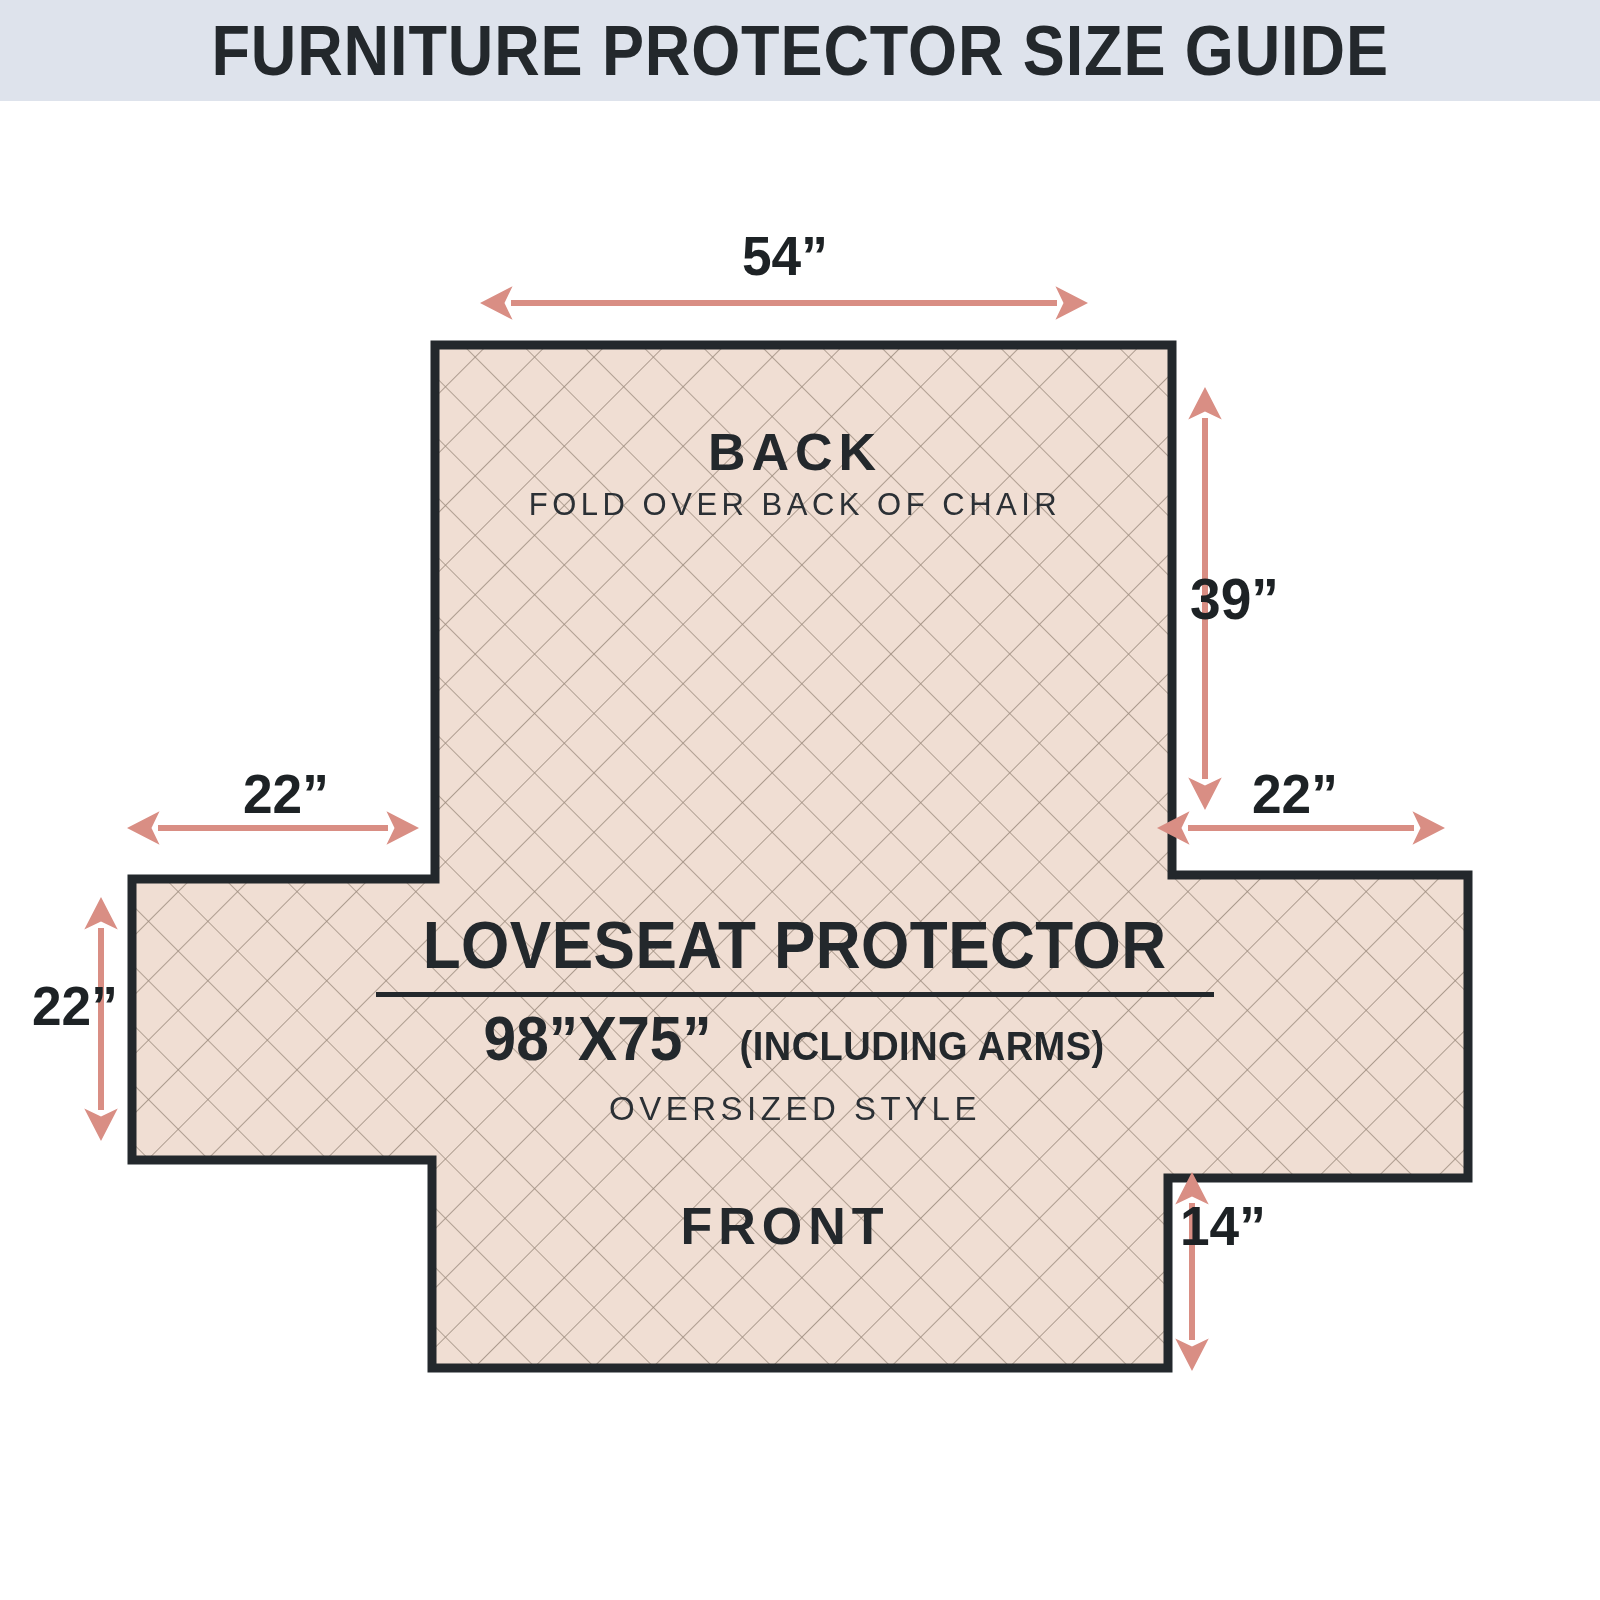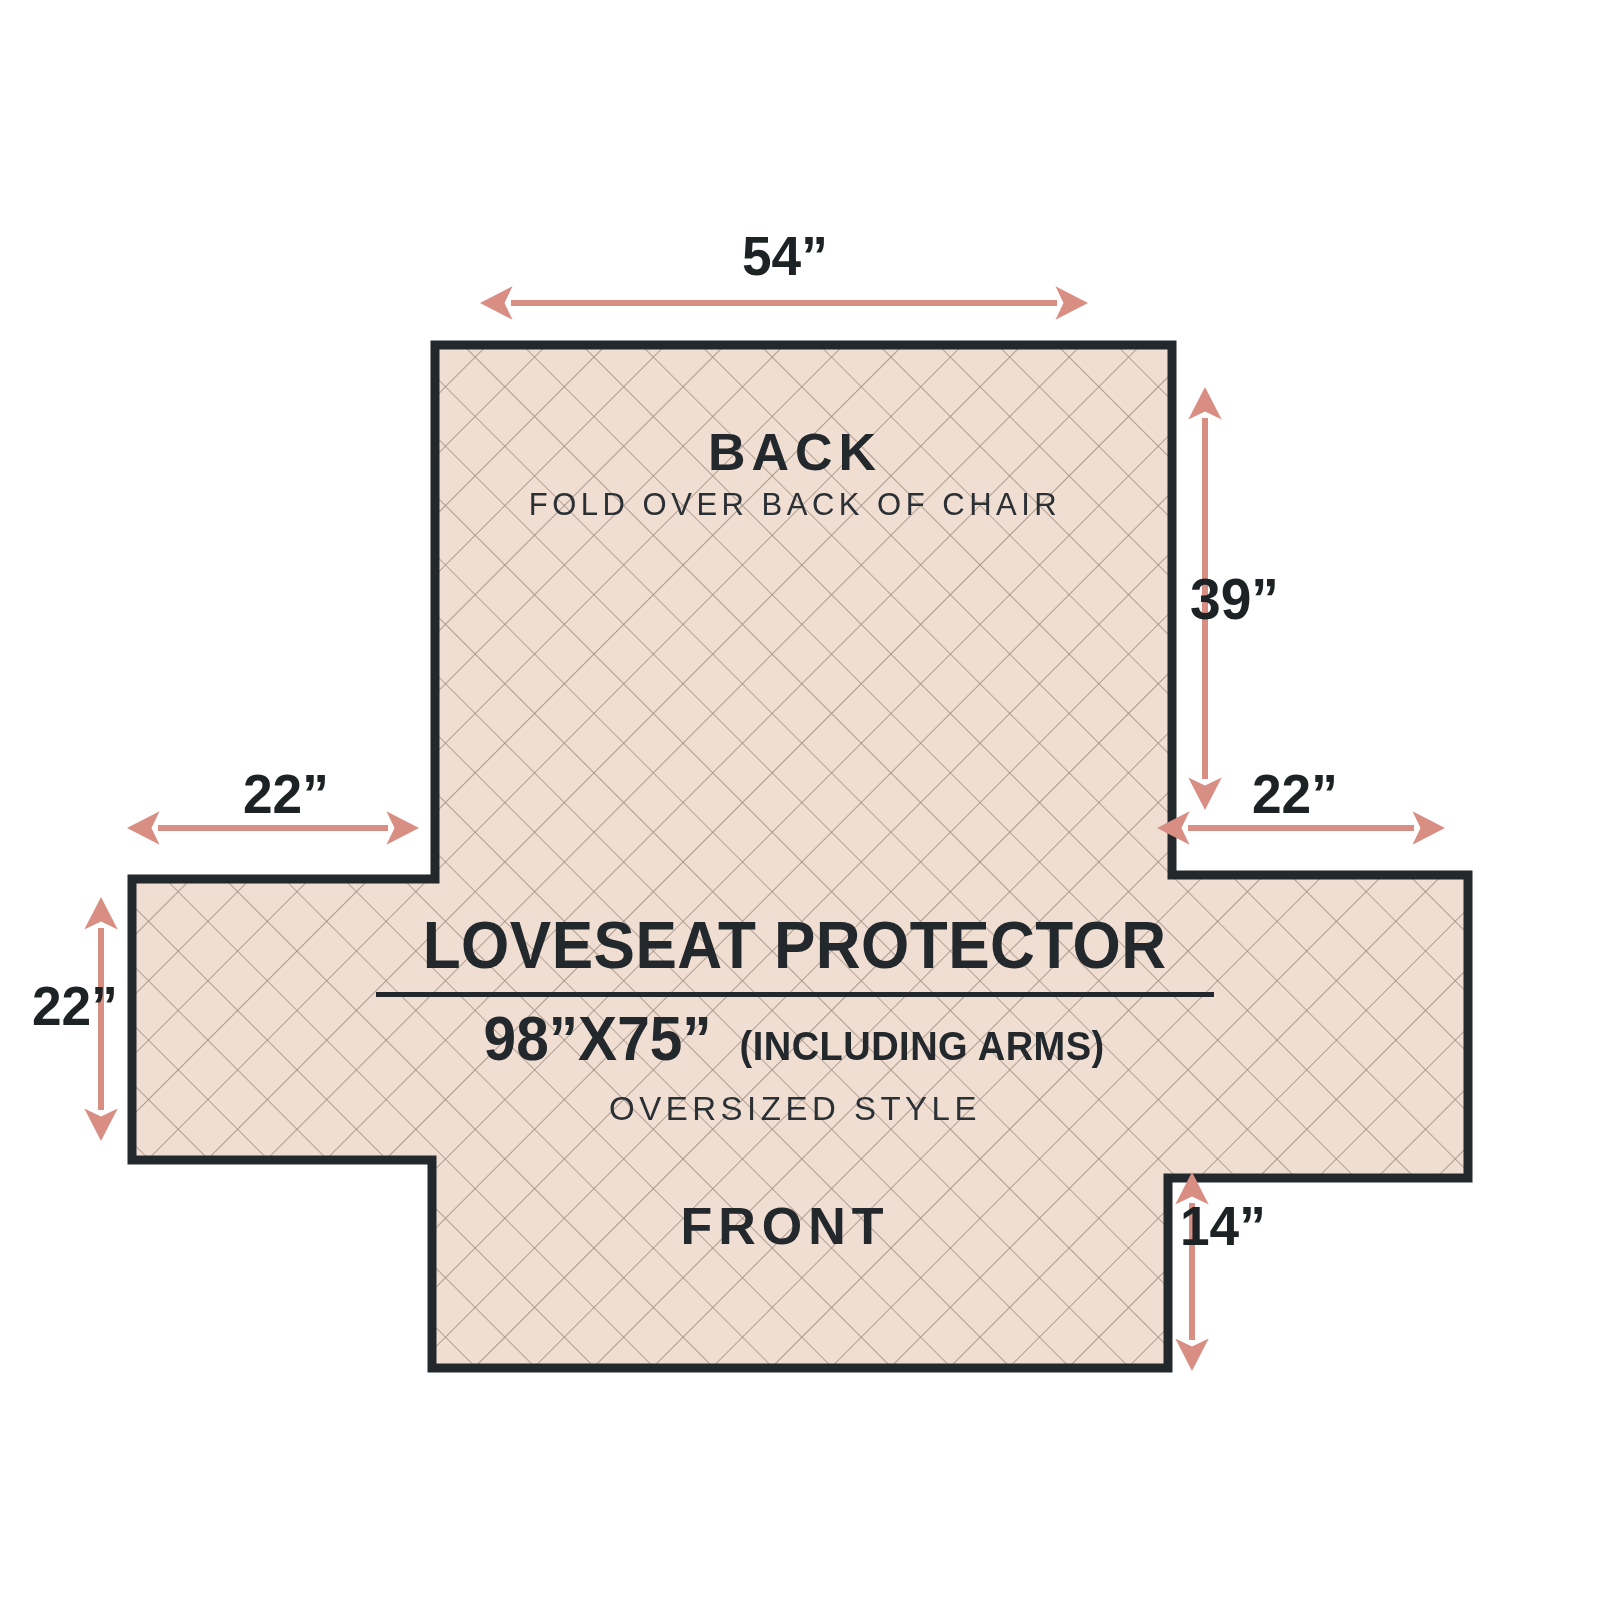--- a/index.html
+++ b/index.html
@@ -169,20 +169,23 @@
   .dim-22L { left: 243px;  top: 766px; }
   .dim-22R { left: 1252px; top: 766px; }
   .dim-22V { left: 32px;   top: 978px; }
   .dim-14  { left: 1180px; top: 1198px; }
 </style>
 </head>
 <body>
 
 <div id="stage">
 
+  <div class="header-band">
+    <div class="header-title">FURNITURE PROTECTOR SIZE GUIDE</div>
+  </div>
 
   <svg id="diagram" viewBox="0 0 1600 1600">
     <defs>
 
       <pattern id="hatch" width="42" height="42" patternUnits="userSpaceOnUse" patternTransform="rotate(45)">
         <rect width="42" height="42" fill="#f0ded3"></rect>
         <path d="M0 0 V42" stroke="#9c8b7e" stroke-width="1.6" fill="none"></path>
         <path d="M0 0 H42" stroke="#9c8b7e" stroke-width="1.6" fill="none"></path>
       </pattern>
 

